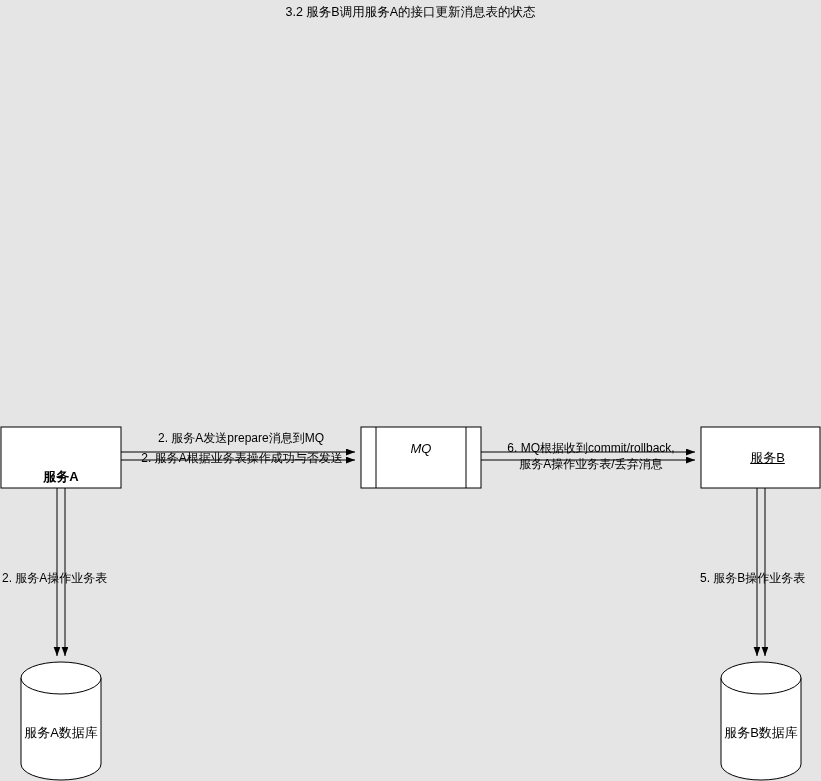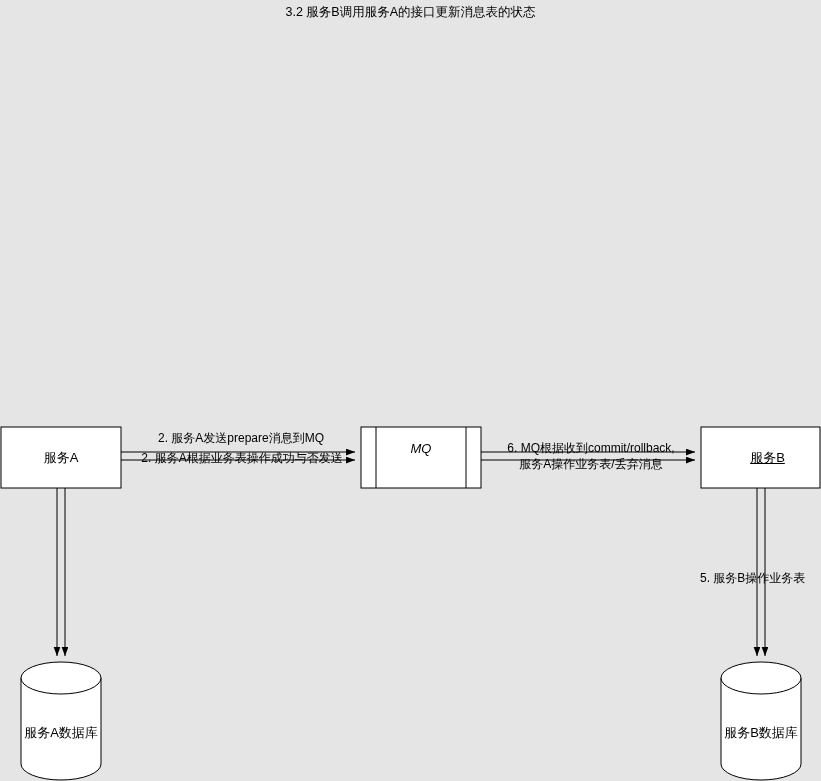--- a/index.html
+++ b/index.html
@@ -89,27 +89,28 @@
     <line x1="481" y1="452" x2="695" y2="452" stroke="#000000" stroke-width="1" marker-end="url(#arrowHead)"></line>
     <line x1="481" y1="460" x2="695" y2="460" stroke="#000000" stroke-width="1" marker-end="url(#arrowHead)"></line>
 
     <line x1="57" y1="488" x2="57" y2="656" stroke="#000000" stroke-width="1" marker-end="url(#arrowHead)"></line>
     <line x1="65" y1="488" x2="65" y2="656" stroke="#000000" stroke-width="1" marker-end="url(#arrowHead)"></line>
 
     <line x1="757" y1="488" x2="757" y2="656" stroke="#000000" stroke-width="1" marker-end="url(#arrowHead)"></line>
     <line x1="765" y1="488" x2="765" y2="656" stroke="#000000" stroke-width="1" marker-end="url(#arrowHead)"></line>
   </svg>
 
-  <div class="node-label" style="left:1px; top:449px; width:120px;">服务A</div>
+  <div class="node-label" style="left:1px; top:468px; width:120px;font-weight:bold;">服务A</div>
   <div class="node-label" style="left:361px; top:440px; width:120px;font-style:italic;">MQ</div>
   <div class="node-label" style="left:701px; top:449px; width:133px;text-decoration:underline;">服务B</div>
   <div class="node-label" style="left:1px; top:724px; width:120px;">服务A数据库</div>
   <div class="node-label" style="left:701px; top:724px; width:120px;">服务B数据库</div>
 
   <div class="edge-label center" style="left:126px; top:430px; width:230px;">2. 服务A发送prepare消息到MQ</div>
   <div class="edge-label center" style="left:122px; top:450px; width:240px;">2. 服务A根据业务表操作成功与否发送</div>
 
   <div class="edge-label center" style="left:486px; top:440px; width:210px;">6. MQ根据收到commit/rollback,</div>
   <div class="edge-label center" style="left:486px; top:456px; width:210px;">服务A操作业务表/丢弃消息</div>
 
+  <div class="edge-label left" style="left:2px; top:570px; width:180px;">2. 服务A操作业务表</div>
   <div class="edge-label left" style="left:700px; top:570px; width:180px;">5. 服务B操作业务表</div>
 
 </div>
 
 </body></html>

